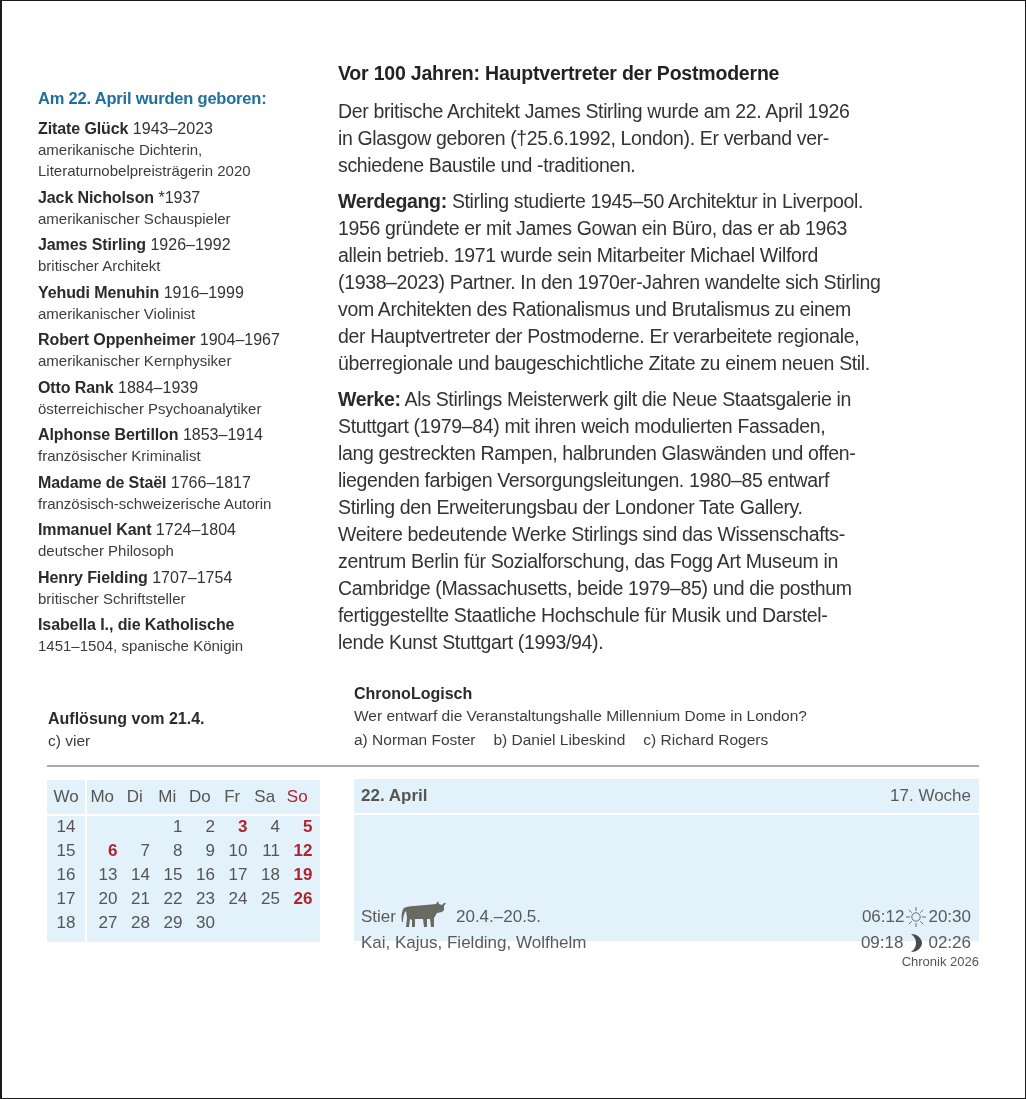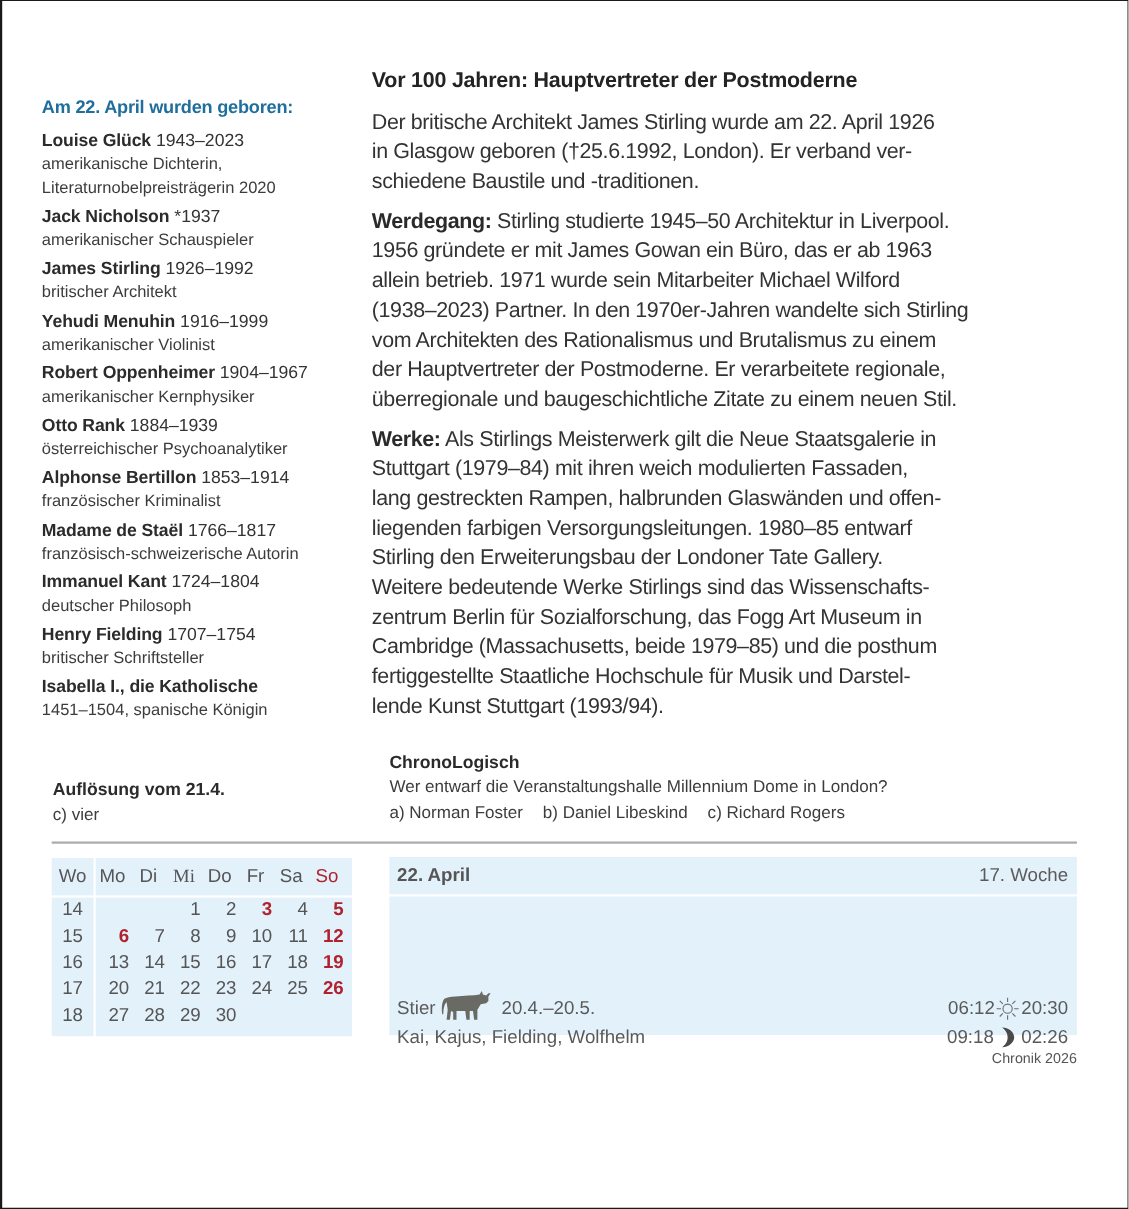--- a/index.html
+++ b/index.html
@@ -113,21 +113,21 @@
   </style>
 </head>
 <body>
 
 <div class="page-frame"></div>
 
 <section class="births">
   <h2 class="births-heading">Am 22. April wurden geboren:</h2>
   <div id="people-list">
       <div class="person">
-        <div class="person-line1"><span class="person-name">Louise Glück</span> <span class="person-years">1943–2023</span></div>
+        <div class="person-line1"><span class="person-name">Zitate Glück</span> <span class="person-years">1943–2023</span></div>
         <div class="person-desc">amerikanische Dichterin,</div>
         <div class="person-desc">Literaturnobelpreisträgerin 2020</div>
       </div>
       <div class="person">
         <div class="person-line1"><span class="person-name">Jack Nicholson</span> <span class="person-years">*1937</span></div>
         <div class="person-desc">amerikanischer Schauspieler</div>
       </div>
       <div class="person">
         <div class="person-line1"><span class="person-name">James Stirling</span> <span class="person-years">1926–1992</span></div>
         <div class="person-desc">britischer Architekt</div>
@@ -180,21 +180,21 @@
   <div class="day-col">
     <div class="hdr-bg"></div>
     <div class="body-bg"></div>
   </div>
   <div id="mc-rows">
       <div class="mc-row" style="top: 5px;">
         <span class="wk-cell">Wo</span>
         <span style="width: 2px;"></span>
         <span class="mc-cell" style="text-align: center;">Mo</span>
         <span class="mc-cell" style="text-align: center;">Di</span>
-        <span class="mc-cell" style="text-align: center; font-family: Liberation Serif, serif;">Mi</span>
+        <span class="mc-cell" style="text-align: center;">Mi</span>
         <span class="mc-cell" style="text-align: center;">Do</span>
         <span class="mc-cell" style="text-align: center;">Fr</span>
         <span class="mc-cell" style="text-align: center;">Sa</span>
         <span class="mc-cell red" style="font-weight: normal; text-align: center;">So</span>
       </div>
       <div class="mc-row" style="top: 35px;">
         <span class="wk-cell">14</span>
         <span style="width: 2px;"></span>
         <span class="mc-cell"></span>
         <span class="mc-cell"></span>

